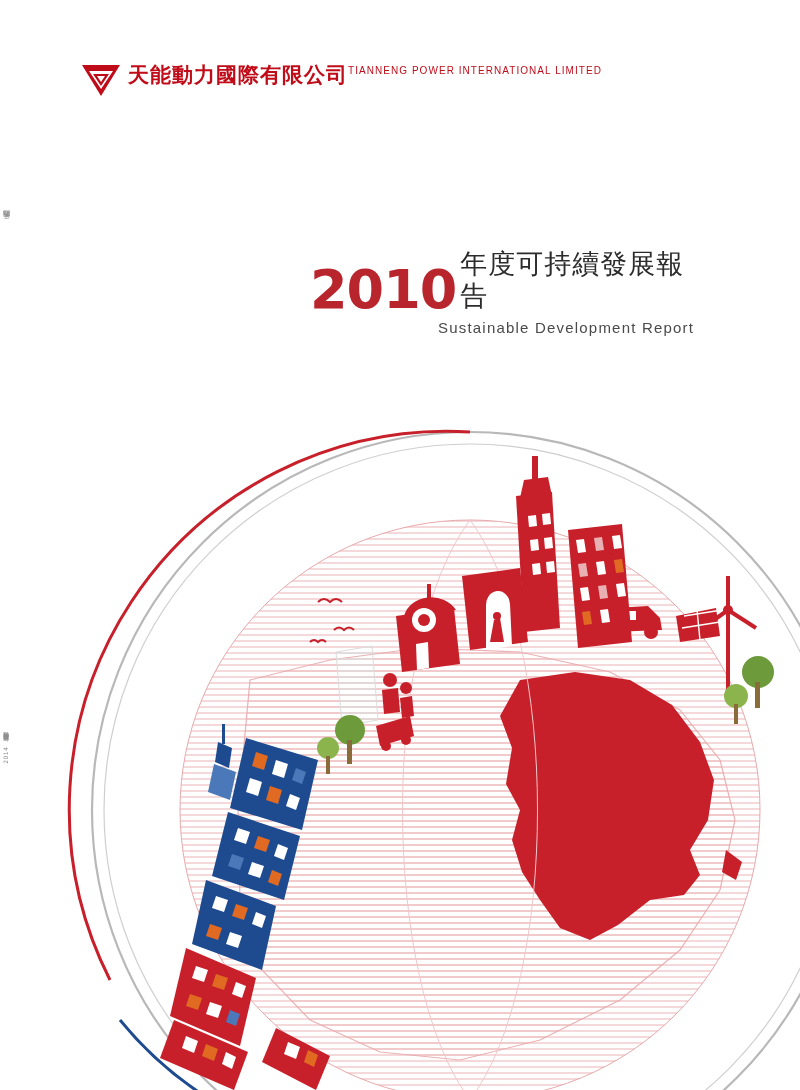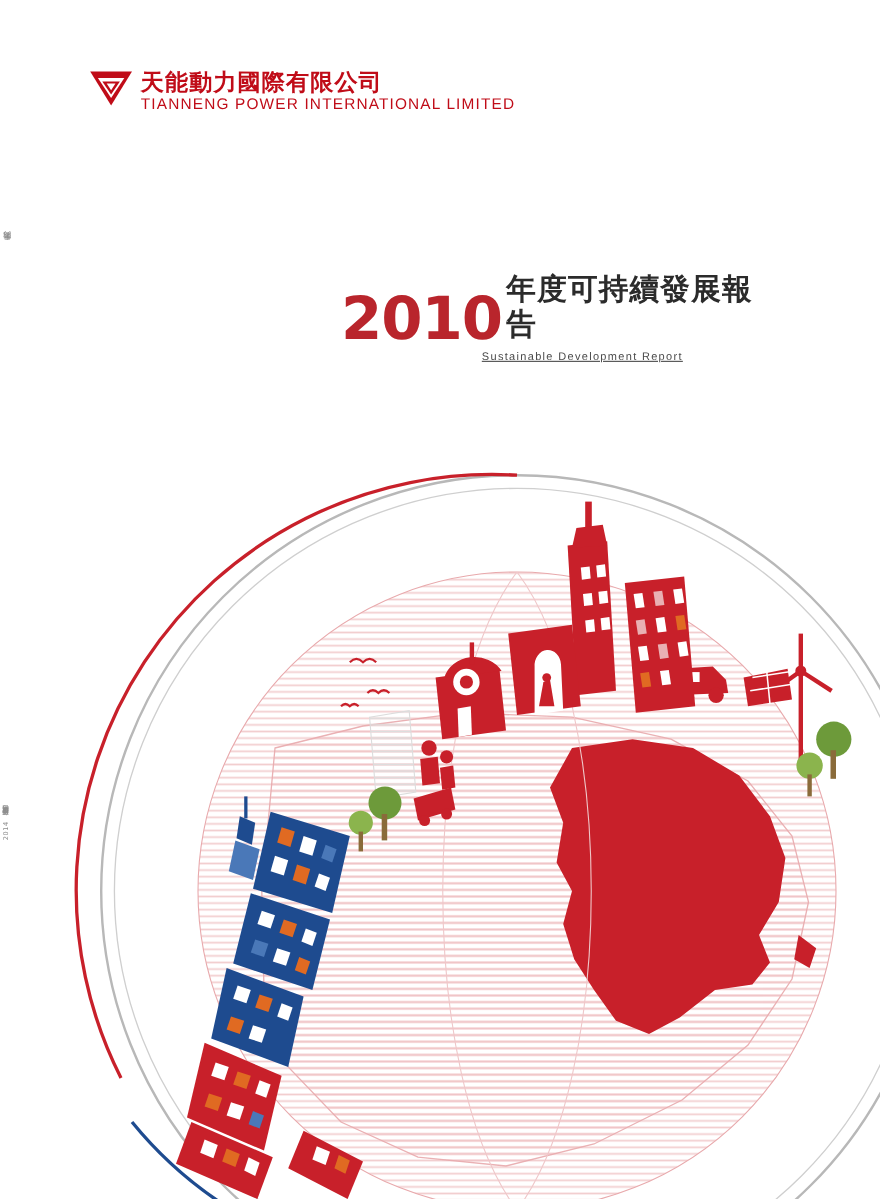--- a/index.html
+++ b/index.html
@@ -47,36 +47,36 @@
   }
   .logo-mark {
     width: 42px;
     height: 38px;
     position: relative;
     margin-right: 6px;
     flex: none;
   }
   .logo-text {
     display: flex;
-    flex-direction: column;
     justify-content: center;
     padding-top: 1px;
+    text-align: right;
   }
   .logo-cn {
     font-family: "DejaVu Sans", sans-serif;
     font-size: 21px;
     font-weight: bold;
     color: #c00c18;
     letter-spacing: 1px;
     line-height: 24px;
     white-space: nowrap;
   }
   .logo-en {
     font-family: "Liberation Sans", sans-serif;
-    font-size: 14px;
+    font-size: 10px;
     color: #c00c18;
     letter-spacing: 1.05px;
     line-height: 11px;
     white-space: nowrap;
     margin-top: 2px;
   }
 
   
   .title-block {
     position: absolute;
@@ -94,36 +94,35 @@
     font-family: "DejaVu Sans", sans-serif;
     font-size: 54px;
     font-weight: bold;
     color: #b9252c;
     line-height: 52px;
     letter-spacing: -1px;
   }
   .title-cn {
     font-family: "DejaVu Sans", sans-serif;
     font-size: 27px;
-    font-weight: bold;
+    font-weight: normal;
     color: #2b2b2b;
     line-height: 32px;
     letter-spacing: 1px;
     padding-bottom: 4px;
     margin-left: 4px;
   }
   .title-en {
     font-family: "Liberation Sans", sans-serif;
-    font-size: 10px;
+    font-size: 15px;
     color: #4a4a4a;
     letter-spacing: 1.2px;
     margin-top: 3px;
     margin-left: 128px;
     white-space: nowrap;
-    text-decoration: underline;
   }
 
   
   .art {
     position: absolute;
     left: 0;
     top: 380px;
     width: 800px;
     height: 710px;
     overflow: hidden;

